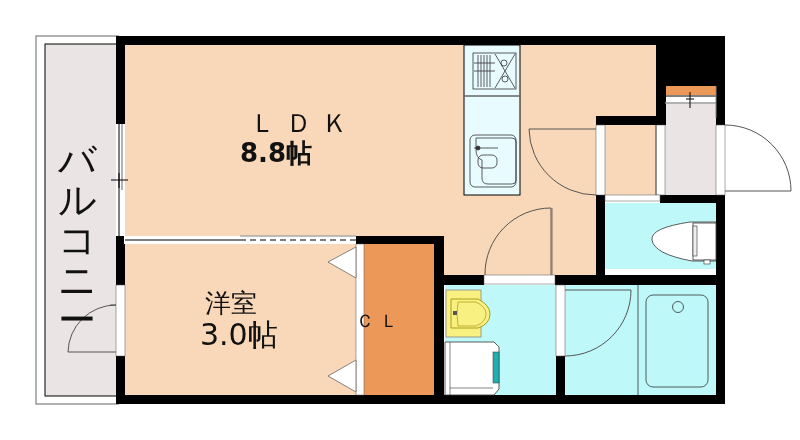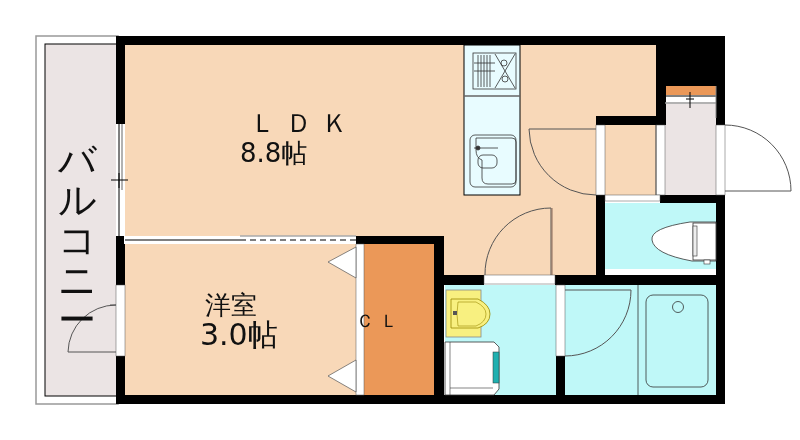--- a/index.html
+++ b/index.html
@@ -1,21 +1,21 @@
 <!DOCTYPE html>
 <html><head>
   <meta charset="utf-8">
   <style>
     html, body { margin: 0; padding: 0; background: #ffffff; }
     body { width: 800px; height: 440px; overflow: hidden; position: relative; font-family: "DejaVu Sans", sans-serif; }
     #plan { position: absolute; left: 0; top: 0; width: 800px; height: 440px; }
     .lbl { position: absolute; color: #111; font-family: "DejaVu Sans", sans-serif; text-align: left; line-height: 1; white-space: nowrap; }
     .ldk-name { left: 250px; top: 110px; width: 110px; font-size: 26px; letter-spacing: 10px; }
-    .ldk-size { left: 240px; top: 140px; width: 110px; font-size: 26px; }
-    .yo-name { left: 205px; top: 292px; width: 80px; font-size: 26px; }
+    .ldk-size { left: 240px; top: 140px; width: 110px; font-size: 26px; font-weight: bold; }
+    .yo-name { left: 205px; top: 292px; width: 80px; font-size: 26px; font-family: Liberation Mono, monospace; }
     .yo-size { left: 200px; top: 320px; width: 100px; font-size: 30px; }
     .cl-name { left: 356px; top: 312px; width: 70px; font-size: 18px; letter-spacing: 6px; }
     .balcony { left: 58px; top: 140px; width: 34px; font-size: 38px; line-height: 40px; white-space: normal; word-break: break-all; }
   </style>
 </head>
 <body>
 
 <svg id="plan" viewBox="0 0 800 440" xmlns="http://www.w3.org/2000/svg">
 
   <g>

